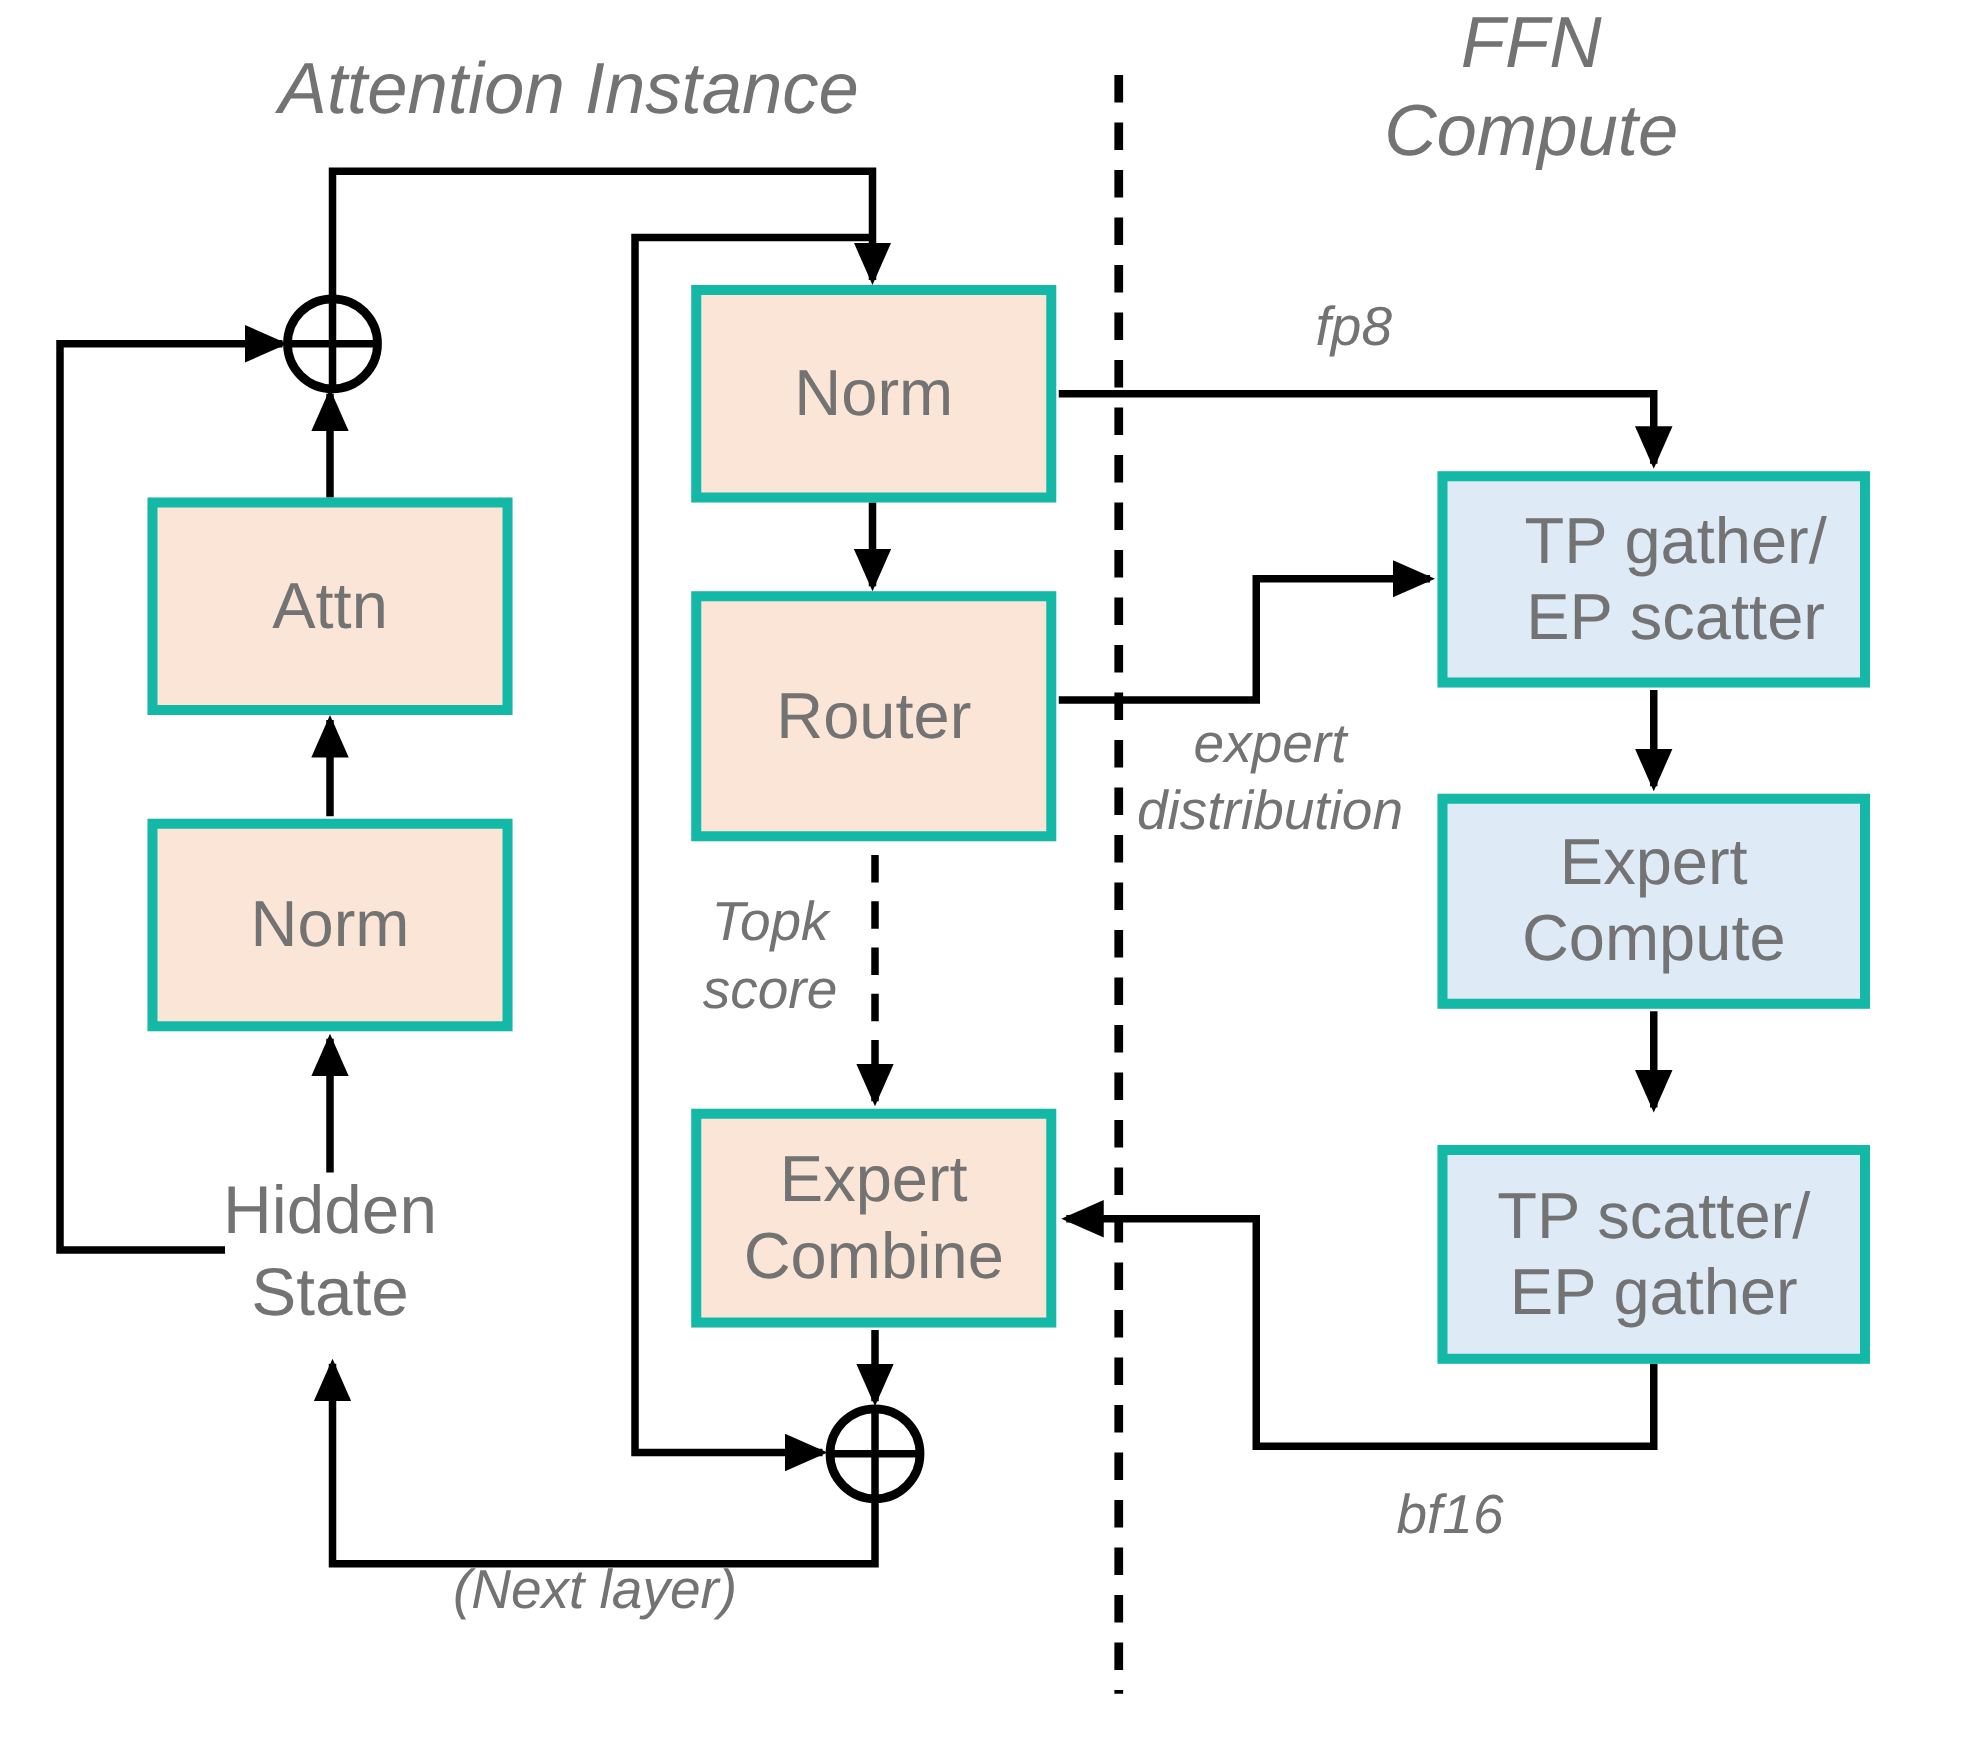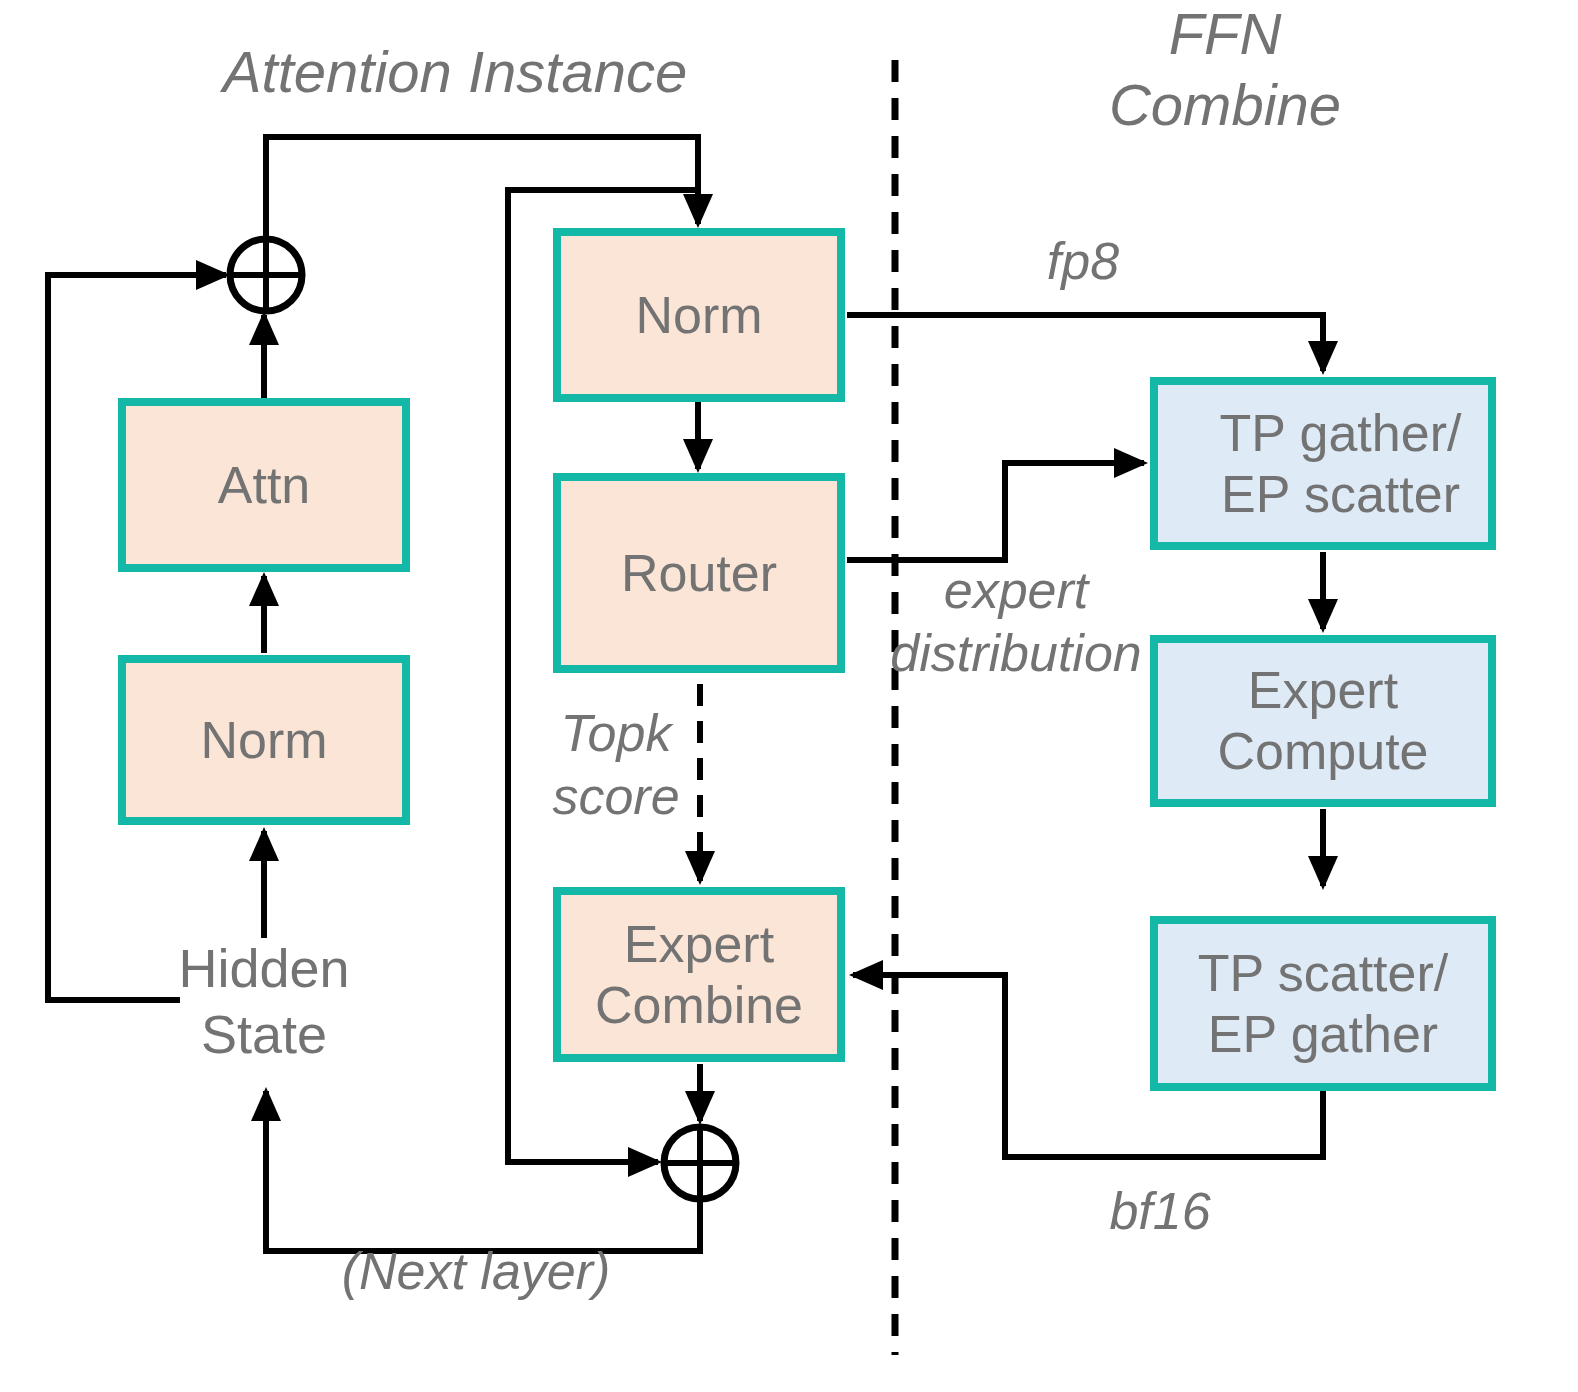--- a/index.html
+++ b/index.html
@@ -21,21 +21,21 @@
     font-size:52px;line-height:1.17;
     white-space:pre-line;
   }
   .box--attn{background:var(--attn-fill,#FBE5D6);}
   .box--ffn{background:var(--ffn-fill,#DEEAF6);}
   .lbl{
     position:absolute;
     transform:translate(-50%,-50%);
     text-align:center;
     white-space:pre-line;
-    font-size:52px;line-height:1.22;
+    font-size:44px;line-height:1.22;
   }
   .lbl--italic{font-style:italic;}
   .lbl--title{font-size:58px;font-style:italic;}
   .lbl--hs{font-size:54px;}
 
   
   .b-attn         {left:118px; top:398px; width:292px; height:174px;}
   .b-attn-norm    {left:118px; top:655px; width:292px; height:170px;}
   .b-ffn-norm     {left:553px; top:228px; width:292px; height:174px;}
   .b-router       {left:553px; top:473px; width:292px; height:200px;}
@@ -103,21 +103,21 @@
       <path d="M230 275 H302 M266 239 V311" stroke="#000" stroke-width="6" fill="none"></path>
     </g>
 
     <g>
       <circle cx="700" cy="1163" r="36" fill="#fff" stroke="#000" stroke-width="7"></circle>
       <path d="M664 1163 H736 M700 1127 V1199" stroke="#000" stroke-width="6" fill="none"></path>
     </g>
   </svg>
 
   <div class="lbl lbl--title p-title-attn">Attention Instance</div>
-  <div class="lbl lbl--title p-title-ffn">FFN Combine</div>
+  <div class="lbl lbl--title p-title-ffn">FFN Compute</div>
 
   <div class="box box--attn b-attn-norm">Norm</div>
   <div class="box box--attn b-attn">Attn</div>
 
   <div class="box box--attn b-ffn-norm">Norm</div>
   <div class="box box--attn b-router">Router</div>
   <div class="box box--attn b-combine">Expert
 Combine</div>
 
   <div class="box box--ffn b-tp-gather">TP gather/

